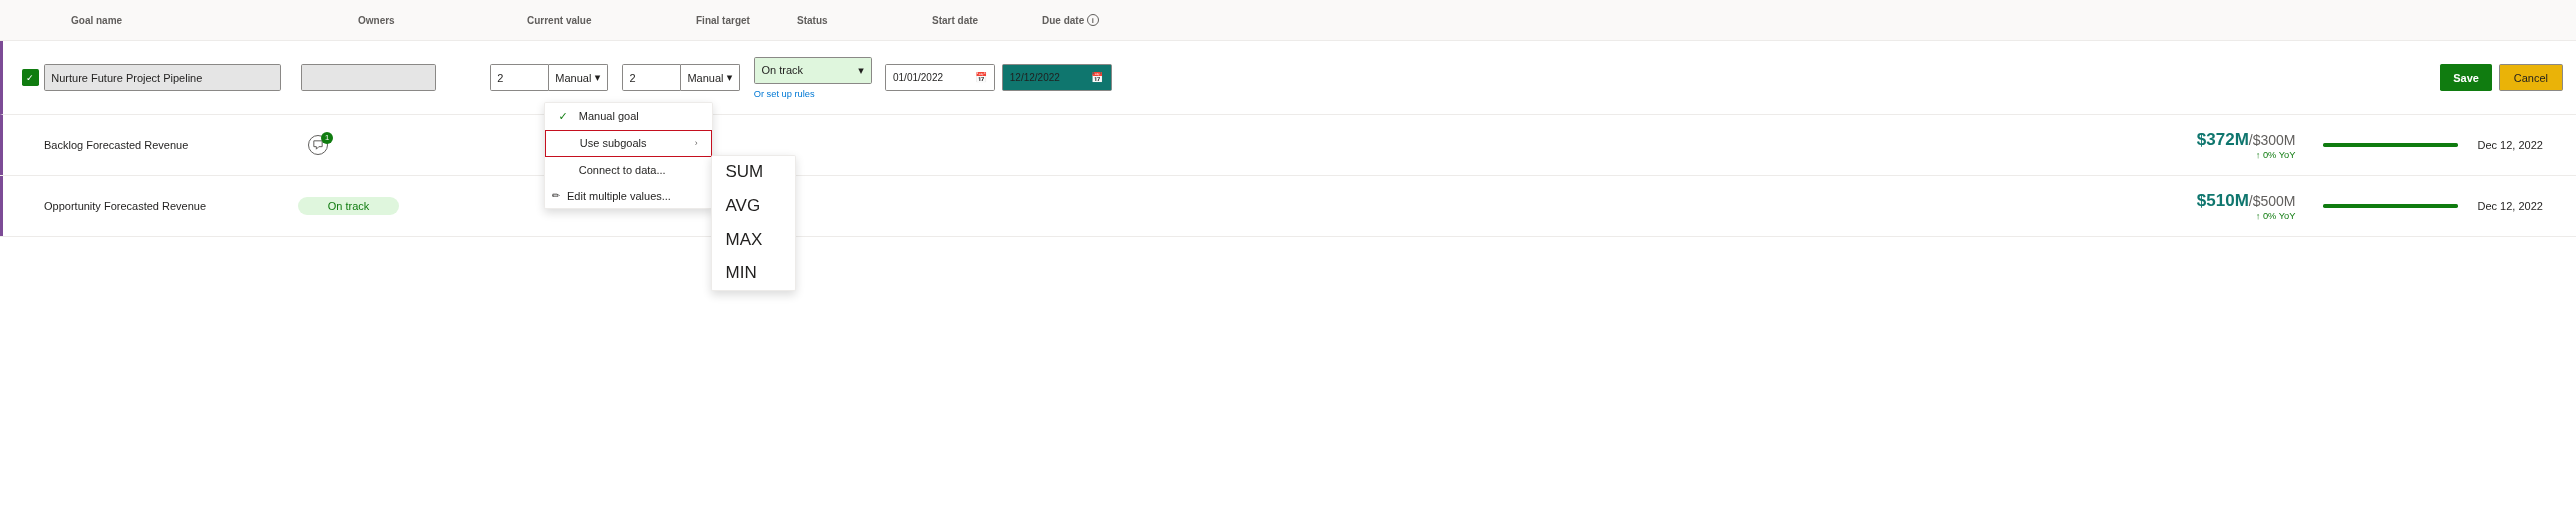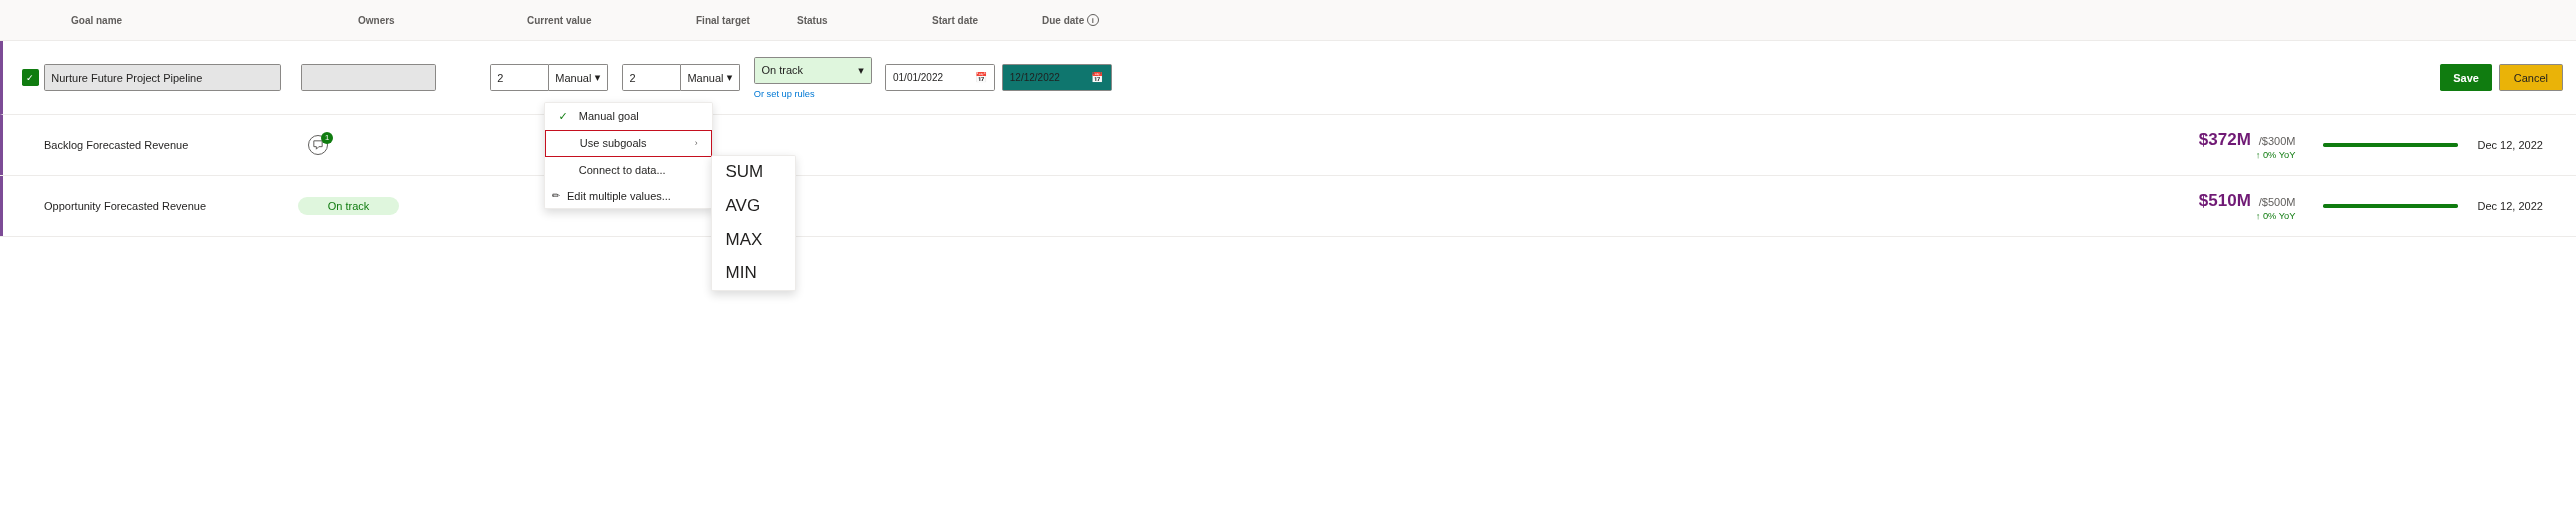--- a/index.html
+++ b/index.html
@@ -350,27 +350,26 @@
 
     .value-display {
       margin-left: auto;
       text-align: right;
       min-width: 152px;
     }
 
     .big-value {
       font-size: 17px;
       font-weight: 600;
-      color: #701a75;
+      color: #0f766e;
     }
 
     .target-value {
-      font-size: 11px;
+      font-size: 14px;
       color: #605e5c;
-      margin-left: 8px;
     }
 
     .yoy-text {
       font-size: 9.3px;
       color: #107c10;
     }
 
     .progress-bar-area {
       margin-left: 27px;
       width: 135px;

